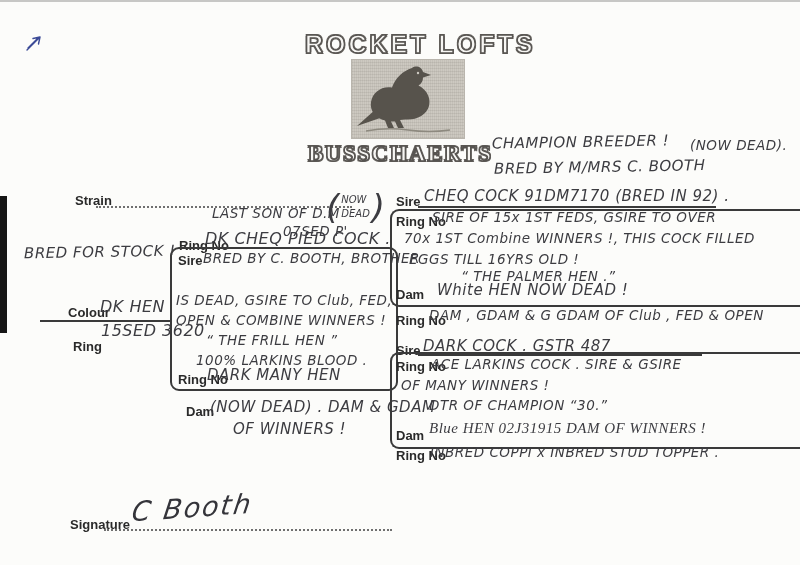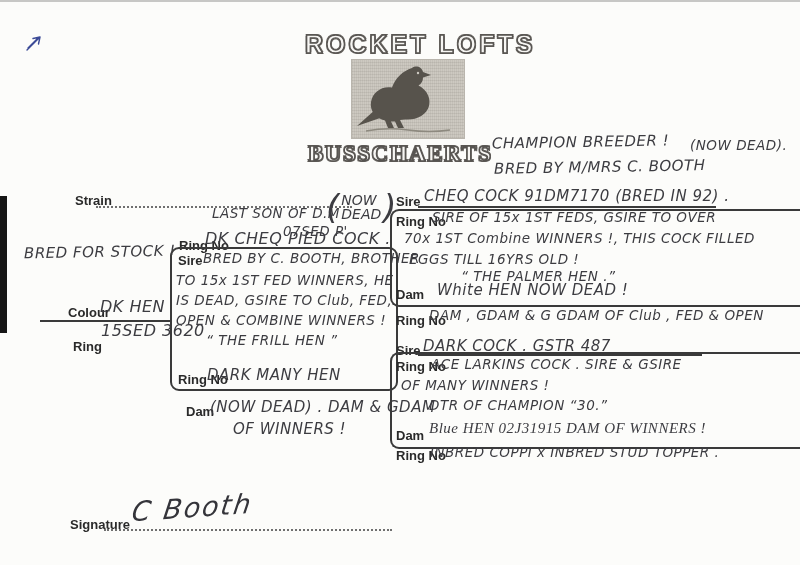--- a/index.html
+++ b/index.html
@@ -41,21 +41,21 @@
     outline:1px solid #b9b5ad;
   }
 
   .box { position:absolute; border:2px solid #3a3a3a; border-radius:9px; background:transparent; }
   .box-open-right { border-right:none; border-radius:9px 0 0 9px; }
   .hline { position:absolute; border-top:2px solid #3a3a3a; height:0; }
   .dotline { position:absolute; border-top:2px dotted #6f6f6f; height:0; }
 
   .paren-group { position:absolute; display:flex; align-items:center; }
   .paren { font-family:"DejaVu Sans",sans-serif; font-style:italic; font-size:34px; font-weight:300; color:#3c3c41; line-height:30px; }
-  .paren-stack { display:flex; flex-direction:column; font-family:"DejaVu Sans",sans-serif; font-style:italic; font-size:14px; color:#3c3c41; line-height:14px; padding:0 2px; }
+  .paren-stack { display:flex; flex-direction:column; font-family:"DejaVu Sans",sans-serif; font-style:italic; font-size:10px; color:#3c3c41; line-height:14px; padding:0 2px; }
 
   .signature-script {
     position:absolute; font-family:"DejaVu Sans",sans-serif; font-style:italic;
     font-size:27px; color:#34343a; transform:rotate(-4deg) skewX(-12deg); letter-spacing:2px;
   }
   .blue-mark { position:absolute; left:24px; top:32px; }
 </style>
 </head>
 <body>
 
@@ -108,24 +108,24 @@
   <div class="hline" style="left:40px; top:320px; width:131px;"></div>
   <div class="label" style="left:73px; top:327px;margin-top:12px;">Ring</div>
   <div class="hw hw16" style="left:101px; top:321px;text-align:center;">15SED 3620</div>
 
   <div class="label" style="left:179px; top:238px;">Ring No</div>
   <div class="hw hw16" style="left:205px; top:229px;">DK CHEQ PIED COCK .</div>
 
   <div class="box" style="left:170px; top:247px; width:224px; height:140px;"></div>
   <div class="label" style="left:178px; top:253px;">Sire</div>
   <div class="hw hw14" style="left:203px; top:250px;">BRED BY C. BOOTH, BROTHER</div>
-  <div class="hw hw14" style="left:176px; top:272px;">TO 15x 1ST FED WINNERS, HE</div>
   <div class="hw hw14" style="left:176px; top:292px;">IS DEAD, GSIRE TO Club, FED,</div>
   <div class="hw hw14" style="left:176px; top:312px;">OPEN &amp; COMBINE WINNERS !</div>
   <div class="hw hw14" style="left:206px; top:332px;">“ THE FRILL HEN ”</div>
+  <div class="hw hw14" style="left:196px; top:352px;">100%  LARKINS  BLOOD .</div>
   <div class="label" style="left:178px; top:372px;">Ring No</div>
   <div class="hw hw15" style="left:207px; top:366px;">DARK  MANY HEN</div>
 
   <div class="label" style="left:186px; top:404px;">Dam</div>
   <div class="hw hw15" style="left:210px; top:398px;">(NOW DEAD) . DAM &amp; GDAM</div>
   <div class="hw hw15" style="left:233px; top:420px;">OF WINNERS !</div>
 
   <div class="label" style="left:396px; top:194px;">Sire</div>
   <div class="hw hw15" style="left:424px; top:187px;">CHEQ COCK   91DM7170  (BRED IN 92) .</div>
   <div class="hline" style="left:418px; top:206px; width:298px;"></div>

